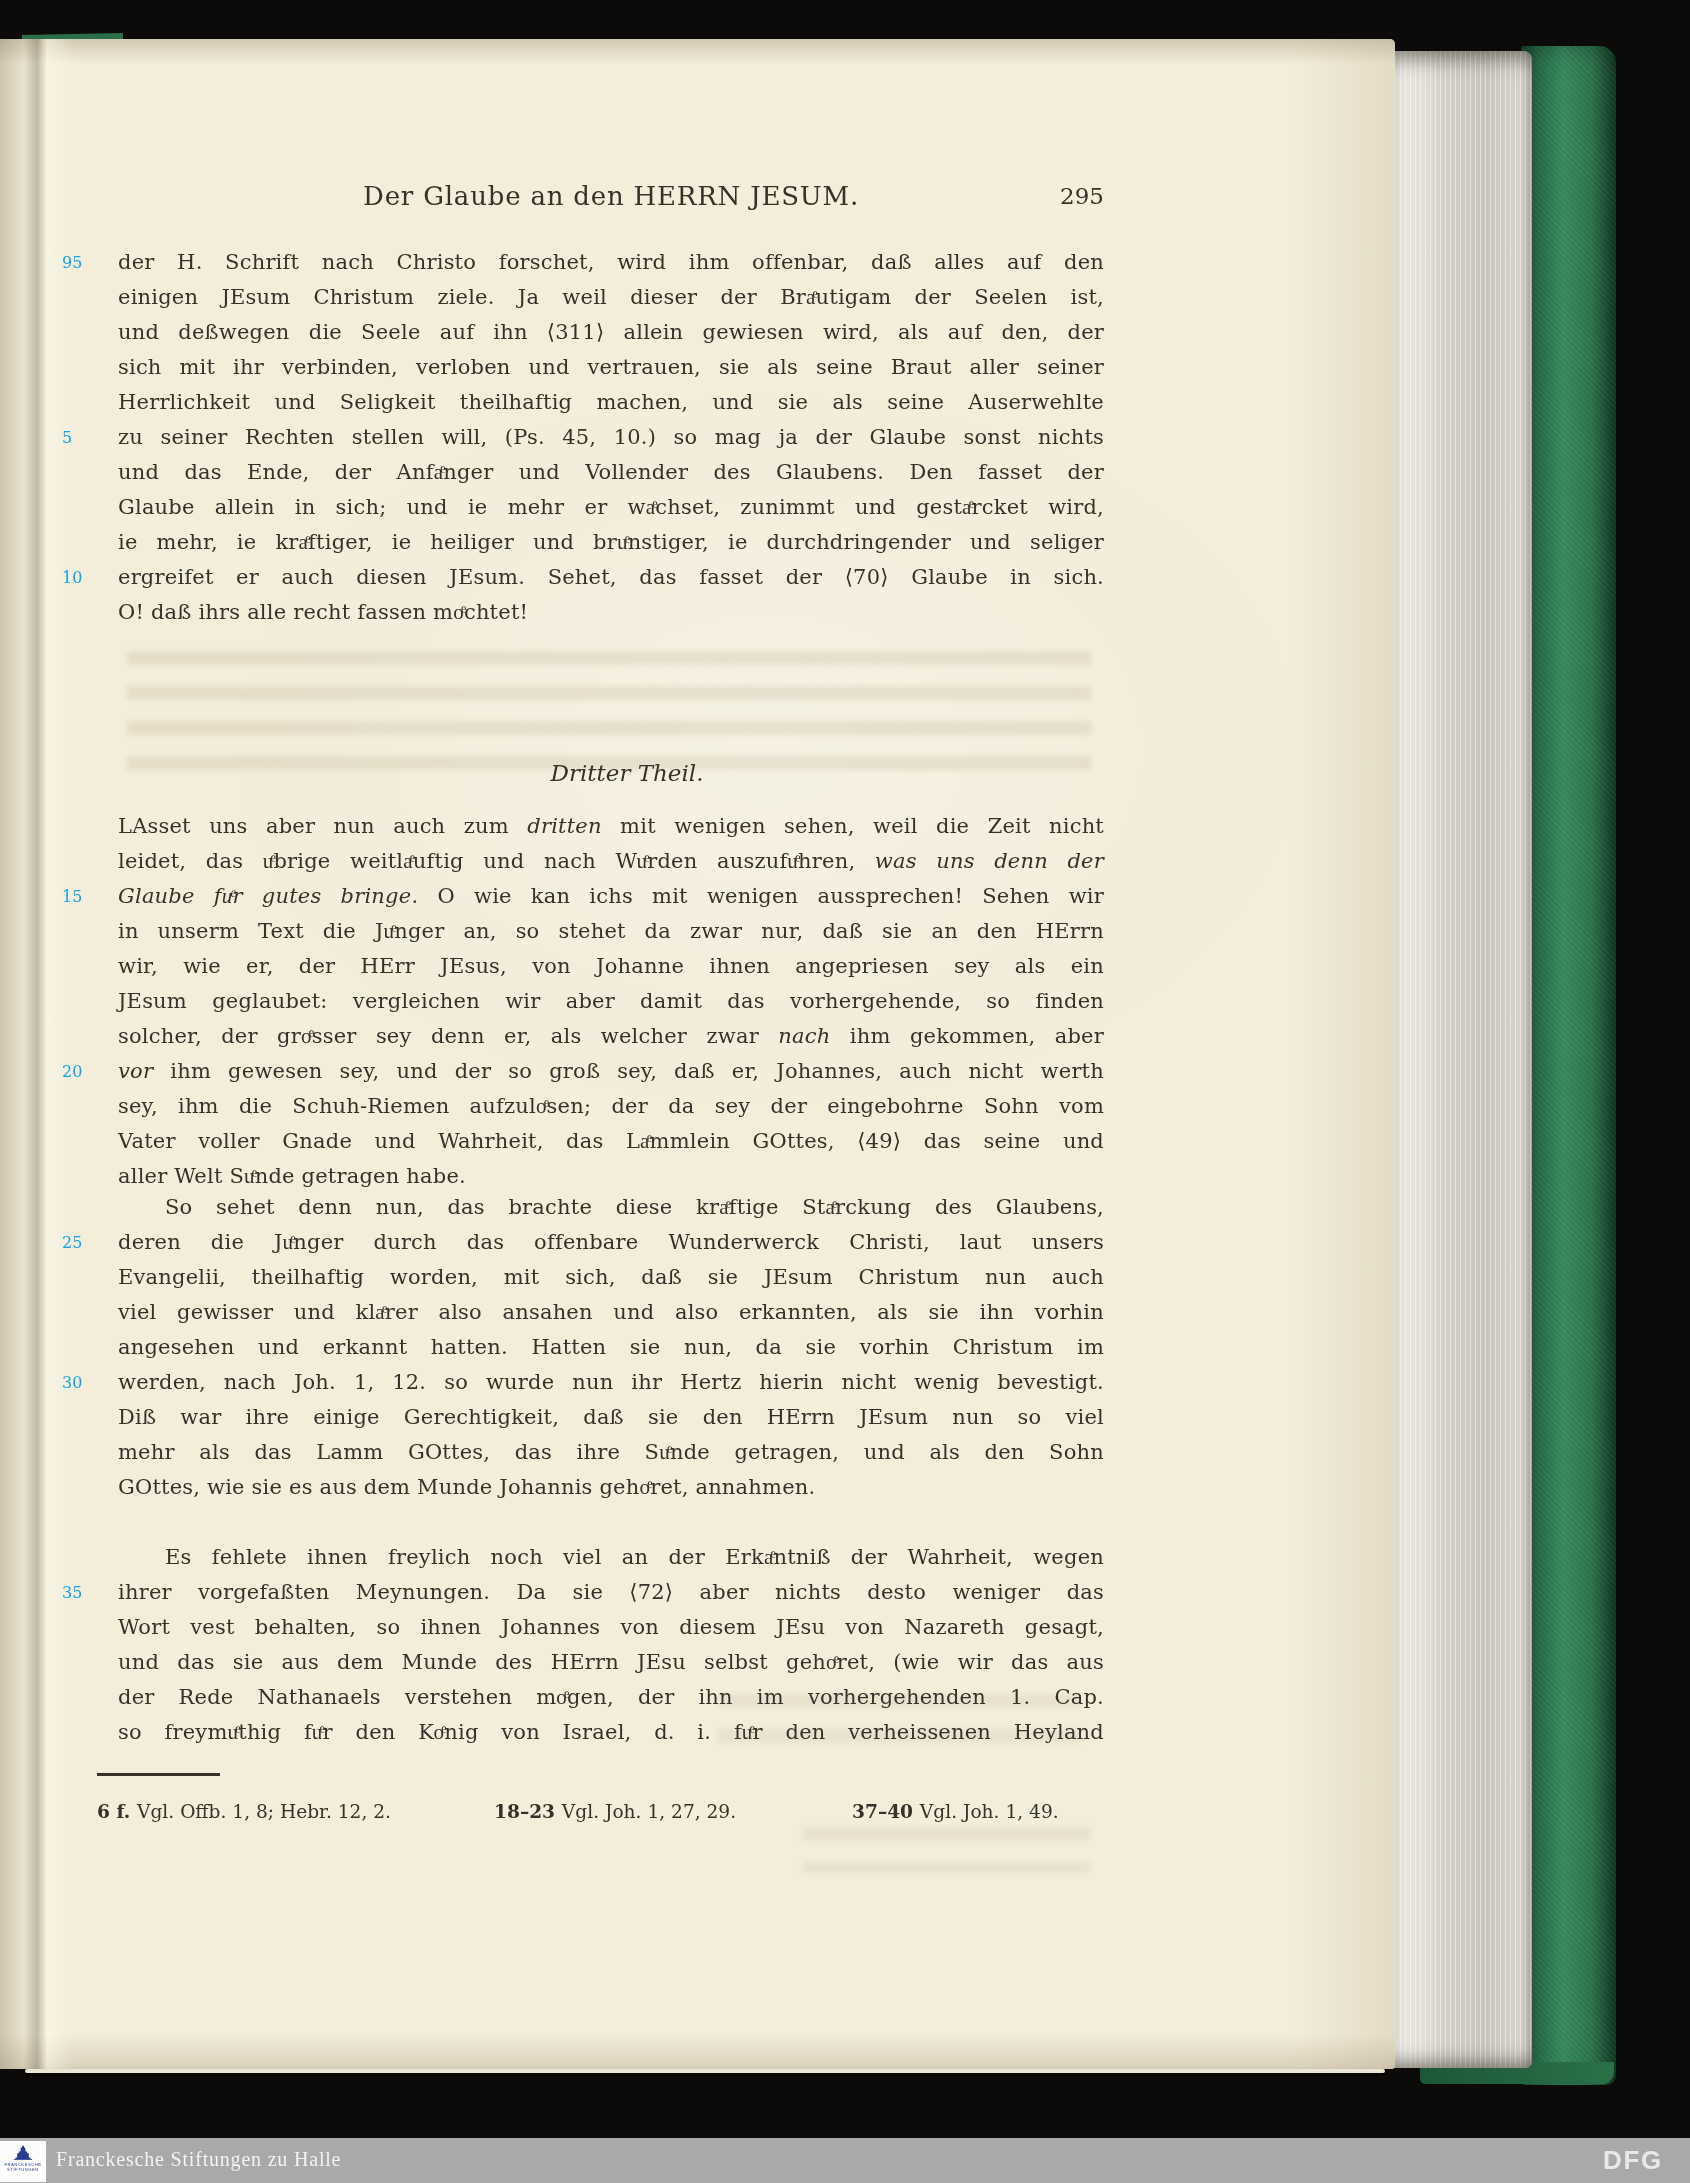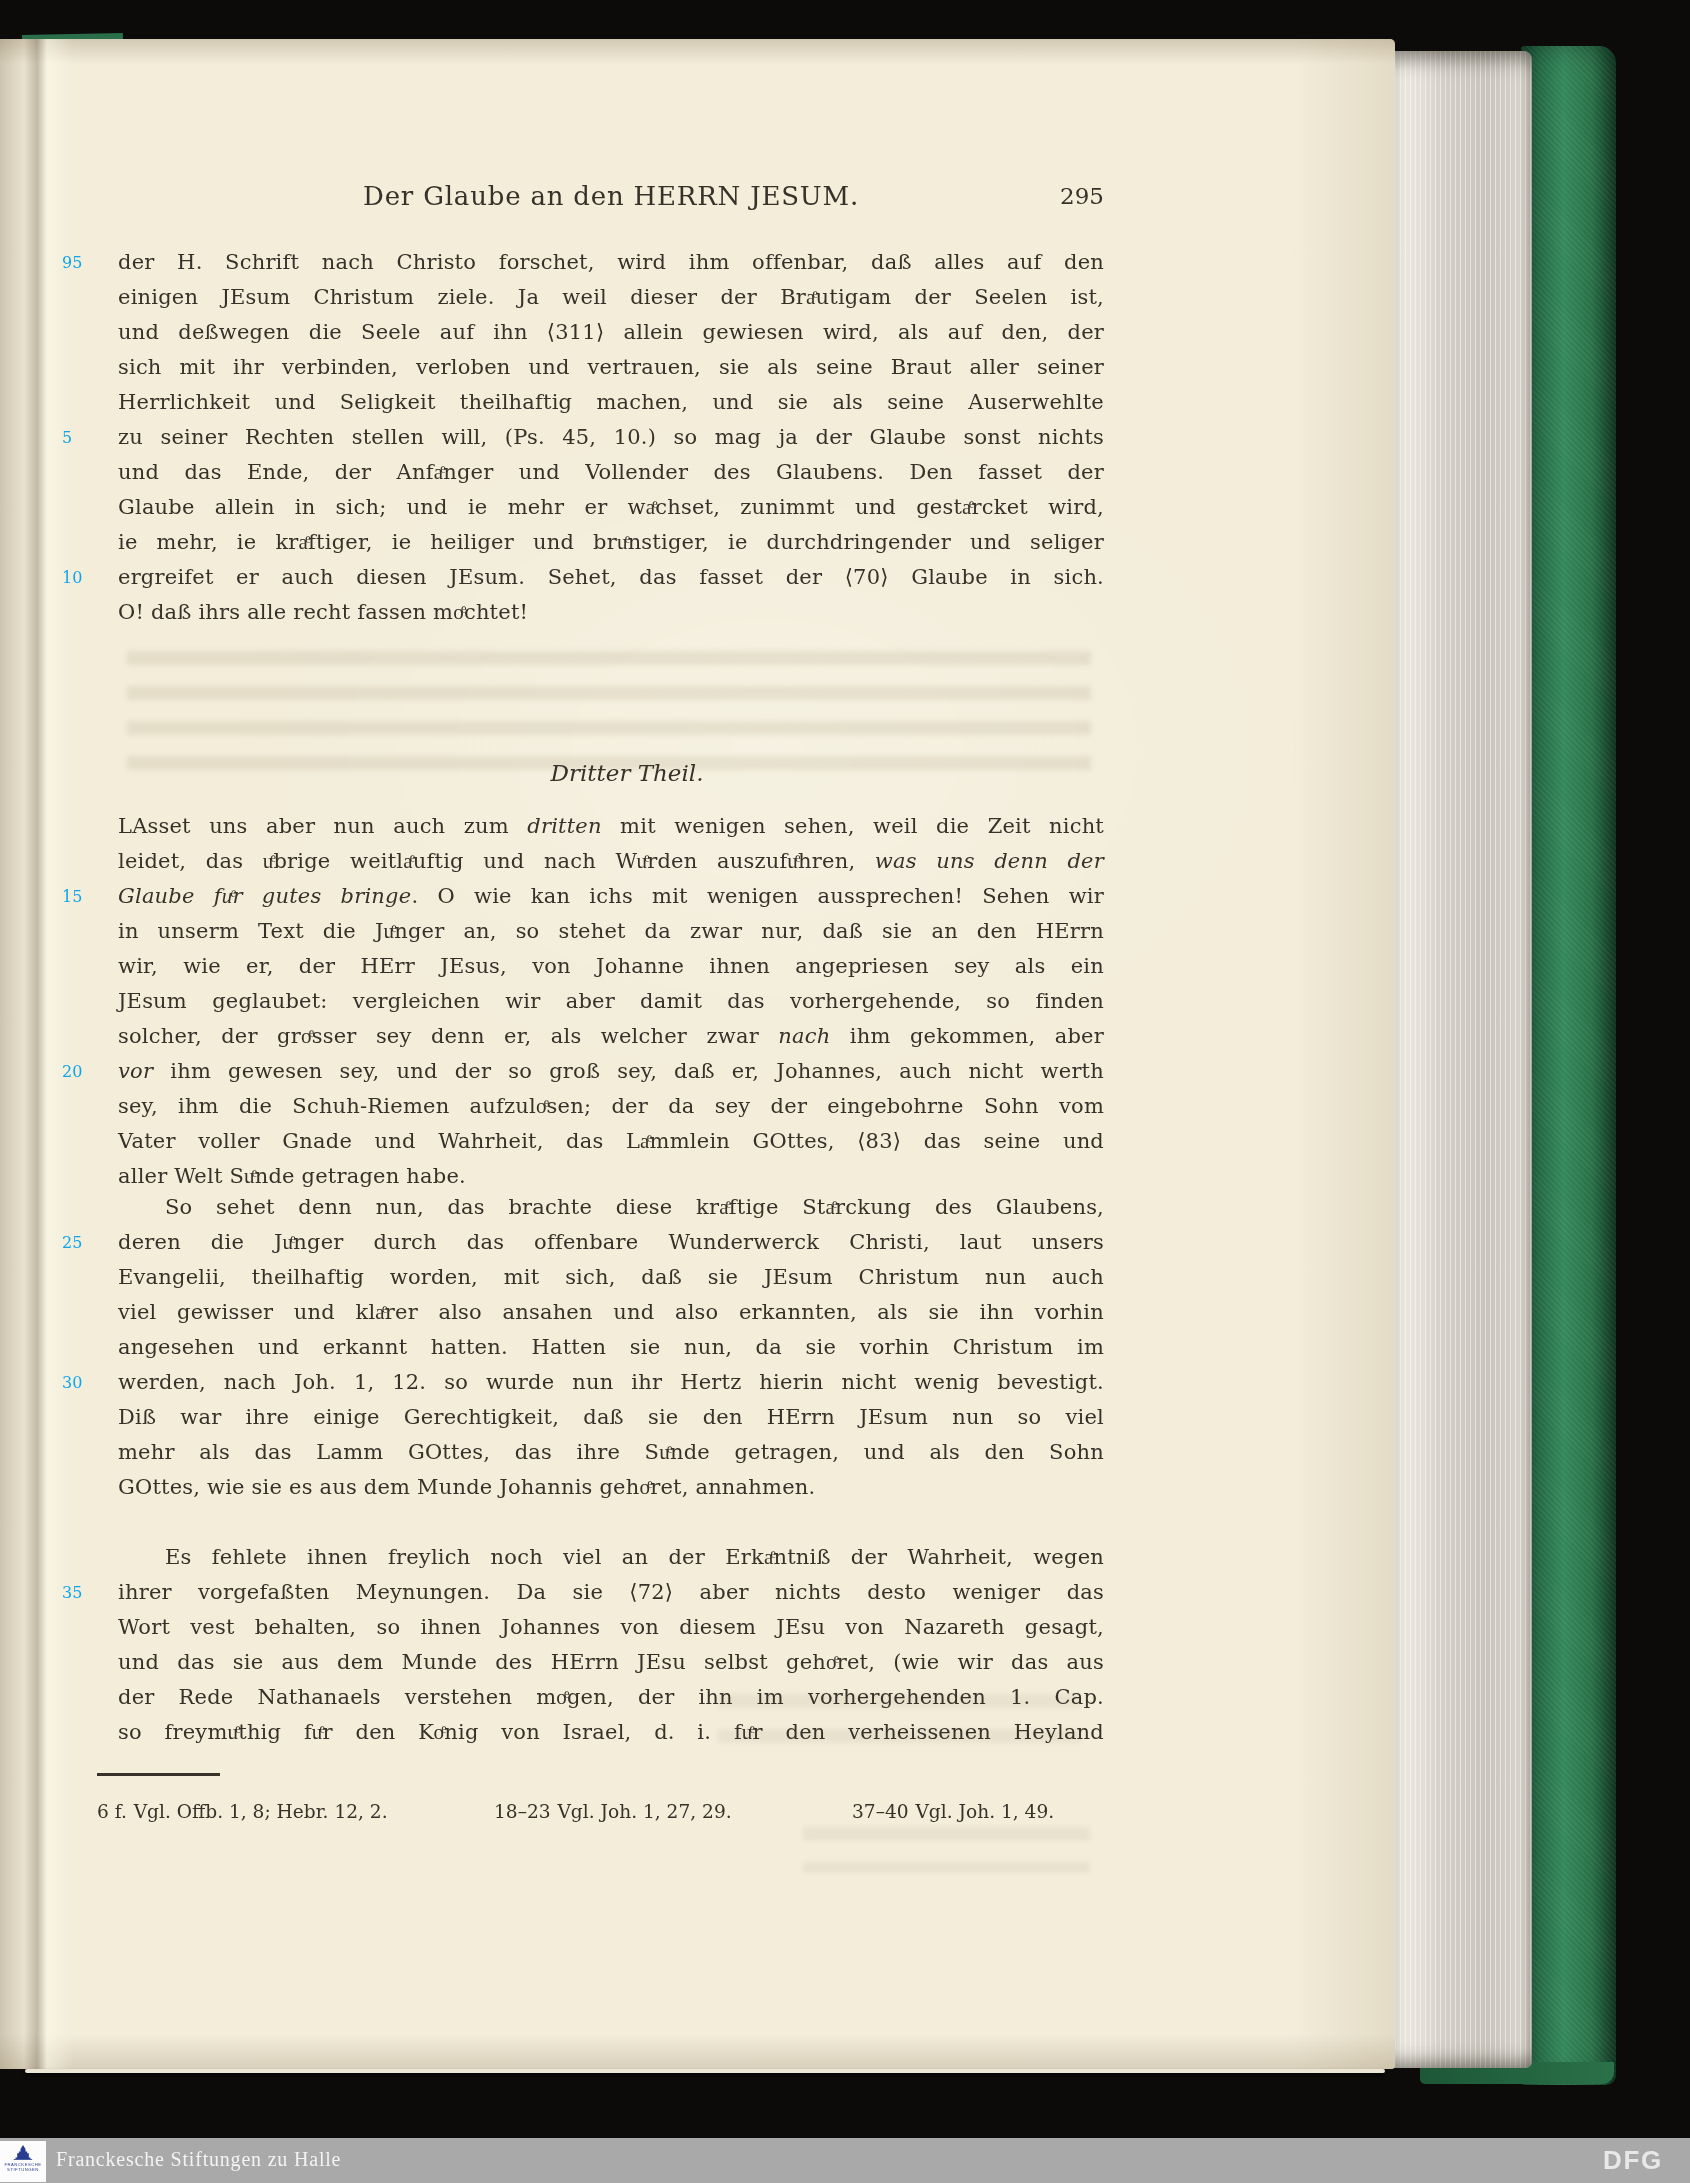--- a/index.html
+++ b/index.html
@@ -60,21 +60,21 @@
   .line.last{text-align-last:left;}
   .line.indent{text-indent:47px;}
   .line .it{font-style:italic;}
   .lineno{position:absolute;left:-56px;top:0;width:41px;text-align:right;
     font-size:16px;line-height:35px;color:#0ea5e9;letter-spacing:0;}
   .fn-rule{position:absolute;left:-21px;top:1773px;width:123px;height:2.5px;background:var(--ink);}
   .footnotes{position:absolute;left:0;top:1797px;width:100%;height:35px;
     font-size:18.6px;line-height:29px;}
   .fn-item{position:absolute;top:0;white-space:nowrap;}
   #fn-0{left:-21px;} #fn-1{left:376px;} #fn-2{left:734px;}
-  .fn-ref{font-weight:normal;margin-right:6.8px;}
+  .fn-ref{font-weight:bold;margin-right:6.8px;}
   
   .footer-bar{position:absolute;left:0;top:2138px;width:1690px;height:45px;background:var(--bar);z-index:6;}
   .logo-box{position:absolute;left:0;top:3.4px;width:46px;height:41px;background:#fcfcfc;
     display:flex;flex-direction:column;align-items:center;justify-content:flex-start;padding-top:2.5px;box-sizing:border-box;}
   .logo-box svg{width:20px;height:16px;fill:var(--blue);}
   .logo-cap{font-family:"Liberation Sans", sans-serif;font-size:4.2px;line-height:5px;
     color:var(--blue);letter-spacing:0.5px;text-align:center;margin-top:1.7px;}
   .lib-name{position:absolute;left:56px;top:10px;font-family:"Liberation Serif", serif;
     font-size:20px;color:#f3f3f3;letter-spacing:0.8px;}
   .dfg{position:absolute;left:1603px;top:6.8px;font-family:"Liberation Sans", sans-serif;
@@ -117,21 +117,21 @@
     <div class="para" id="para-1">
         <div class="line">LAsset uns aber nun auch zum <span class="it">dritten</span> mit wenigen sehen, weil die Zeit nicht</div>
         <div class="line">leidet, das uͤbrige weitlaͤuftig und nach Wuͤrden auszufuͤhren, <span class="it">was uns denn der</span></div>
         <div class="line"><span class="lineno">15</span><span class="it">Glaube fuͤr gutes bringe</span>. O wie kan ichs mit wenigen aussprechen! Sehen wir</div>
         <div class="line">in unserm Text die Juͤnger an, so stehet da zwar nur, daß sie an den HErrn</div>
         <div class="line">wir, wie er, der HErr JEsus, von Johanne ihnen angepriesen sey als ein</div>
         <div class="line">JEsum geglaubet: vergleichen wir aber damit das vorhergehende, so finden</div>
         <div class="line">solcher, der groͤsser sey denn er, als welcher zwar <span class="it">nach</span> ihm gekommen, aber</div>
         <div class="line"><span class="lineno">20</span><span class="it">vor</span> ihm gewesen sey, und der so groß sey, daß er, Johannes, auch nicht werth</div>
         <div class="line">sey, ihm die Schuh-Riemen aufzuloͤsen; der da sey der eingebohrne Sohn vom</div>
-        <div class="line">Vater voller Gnade und Wahrheit, das Laͤmmlein GOttes, ⟨83⟩ das seine und</div>
+        <div class="line">Vater voller Gnade und Wahrheit, das Laͤmmlein GOttes, ⟨49⟩ das seine und</div>
         <div class="line last">aller Welt Suͤnde getragen habe.</div>
       </div>
     <div class="para" id="para-2">
         <div class="line indent">So sehet denn nun, das brachte diese kraͤftige Staͤrckung des Glaubens,</div>
         <div class="line"><span class="lineno">25</span>deren die Juͤnger durch das offenbare Wunderwerck Christi, laut unsers</div>
         <div class="line">Evangelii, theilhaftig worden, mit sich, daß sie JEsum Christum nun auch</div>
         <div class="line">viel gewisser und klaͤrer also ansahen und also erkannten, als sie ihn vorhin</div>
         <div class="line">angesehen und erkannt hatten. Hatten sie nun, da sie vorhin Christum im</div>
         <div class="line"><span class="lineno">30</span>werden, nach Joh. 1, 12. so wurde nun ihr Hertz hierin nicht wenig bevestigt.</div>
         <div class="line">Diß war ihre einige Gerechtigkeit, daß sie den HErrn JEsum nun so viel</div>

